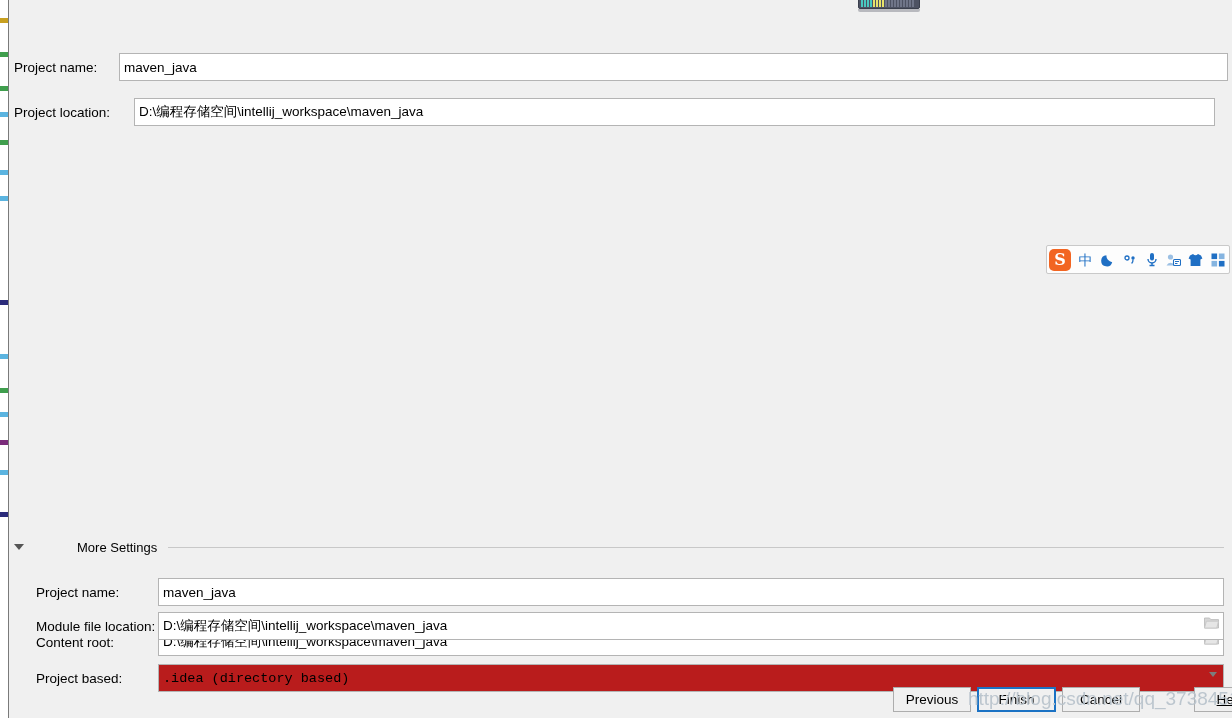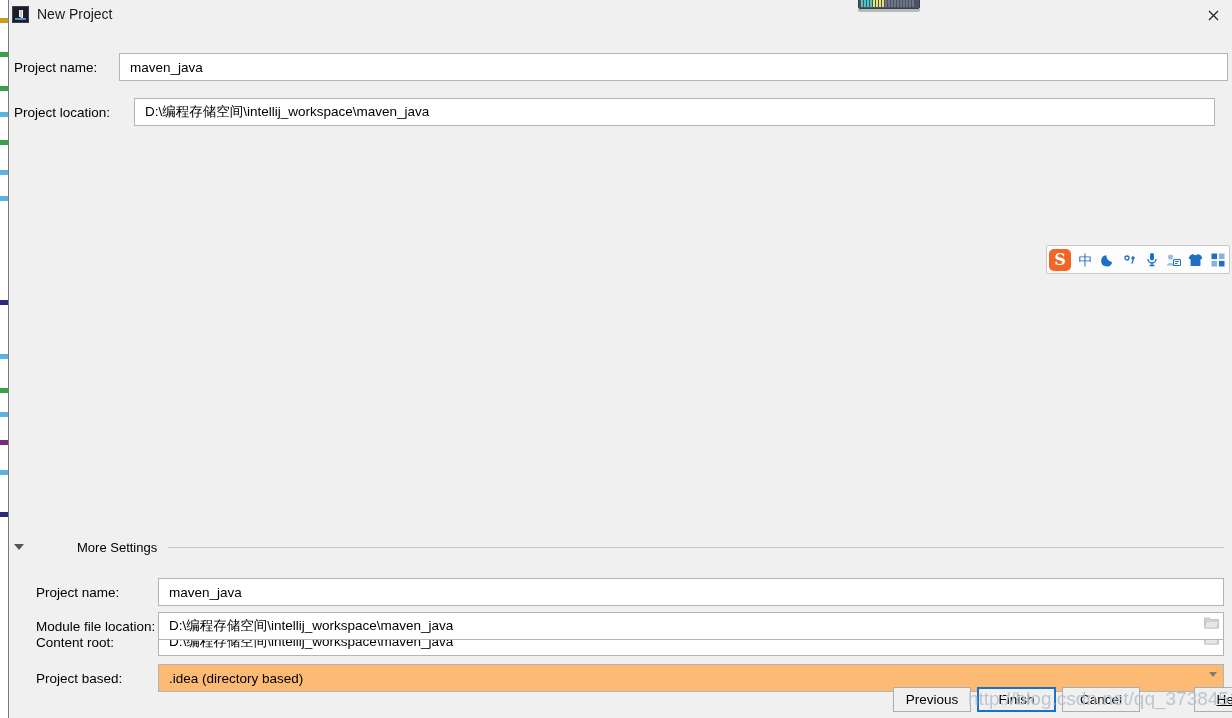--- a/index.html
+++ b/index.html
@@ -163,27 +163,27 @@
     color: #000000;
     white-space: nowrap;
   }
   .field {
     height: 28px;
     background: #ffffff;
     border: 1px solid #b4b4b4;
     box-sizing: border-box;
     display: flex;
     align-items: center;
-    padding: 0 10px;
+    padding: 0 4px;
     font-size: 13.5px;
     color: #000000;
     white-space: nowrap;
     overflow: hidden;
   }
-  .field.readonly { background: #fdba74; }
+  .field.readonly { background: #b91c1c; font-family: Liberation Mono, monospace; }
 
   #row-project-name { left: 14px; top: 37px; }
   #row-project-name .lbl { width: 105px; }
   #row-project-name .field { width: 1109px; }
 
   #row-project-location { left: 14px; top: 82px; gap: 15px; }
   #row-project-location .lbl { width: 105px; }
   #row-project-location .field { width: 1081px; }
 
   .dots-btn {
@@ -380,32 +380,20 @@
     <div class="tick" style="top:300px;background:#2b2b7a;"></div>
     <div class="tick" style="top:354px;background:#5bb4e0;"></div>
     <div class="tick" style="top:388px;background:#3f9e4d;"></div>
     <div class="tick" style="top:412px;background:#5bb4e0;"></div>
     <div class="tick" style="top:440px;background:#7a2b7a;"></div>
     <div class="tick" style="top:470px;background:#5bb4e0;"></div>
     <div class="tick" style="top:512px;background:#2b2b7a;"></div>
   </div>
   <div class="dialog-edge"></div>
 
-  <div class="titlebar">
-    <div class="title-icon">
-      <span class="ij">IJ</span>
-      <span class="ij-bar"></span>
-    </div>
-    <div class="title-text">New Project</div>
-    <div class="close-btn">
-      <svg width="11" height="11" viewBox="0 0 11 11" aria-hidden="true">
-        <path d="M1 1 L10 10 M10 1 L1 10" stroke="#2a2a2a" stroke-width="1.4" fill="none"></path>
-      </svg>
-    </div>
-  </div>
 
   <div class="top-widget-shadow"></div>
   <div class="top-widget">
     <i class="on-a"></i>
       <i class="on-a"></i>
       <i class="on-a"></i>
       <i class="on-a"></i>
     <i class="on-b"></i>
       <i class="on-b"></i>
       <i class="on-b"></i>

